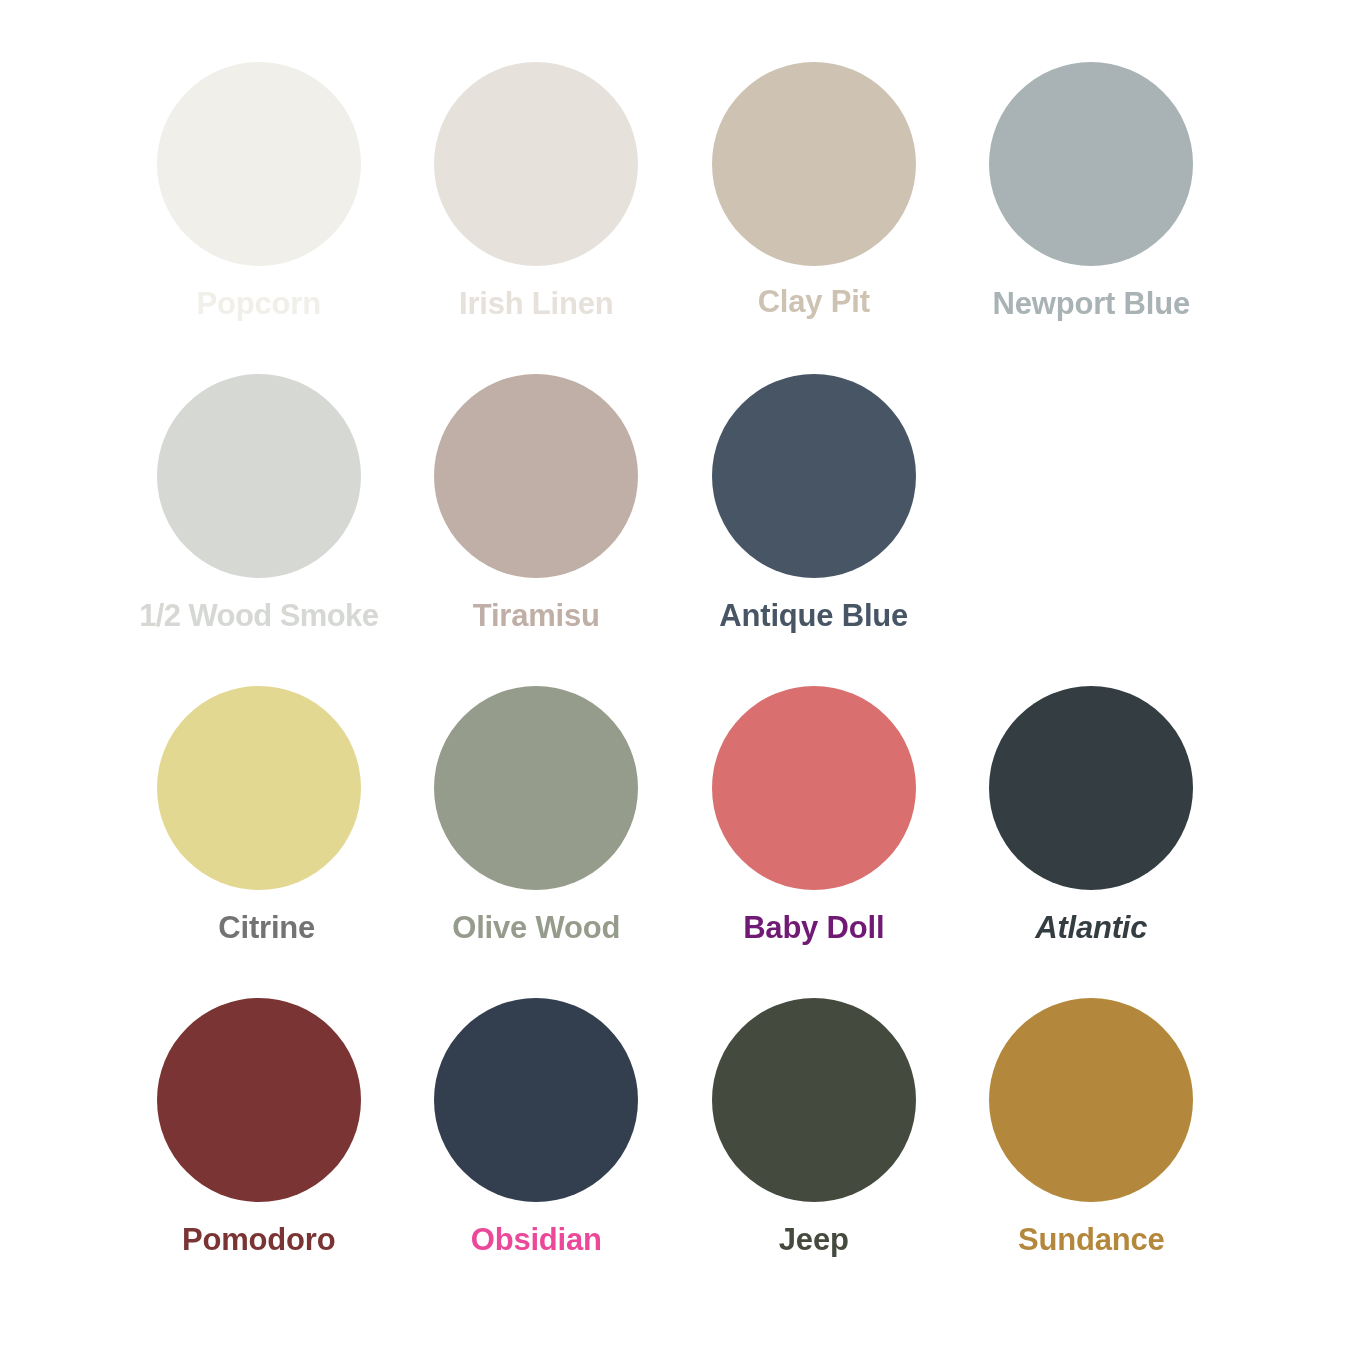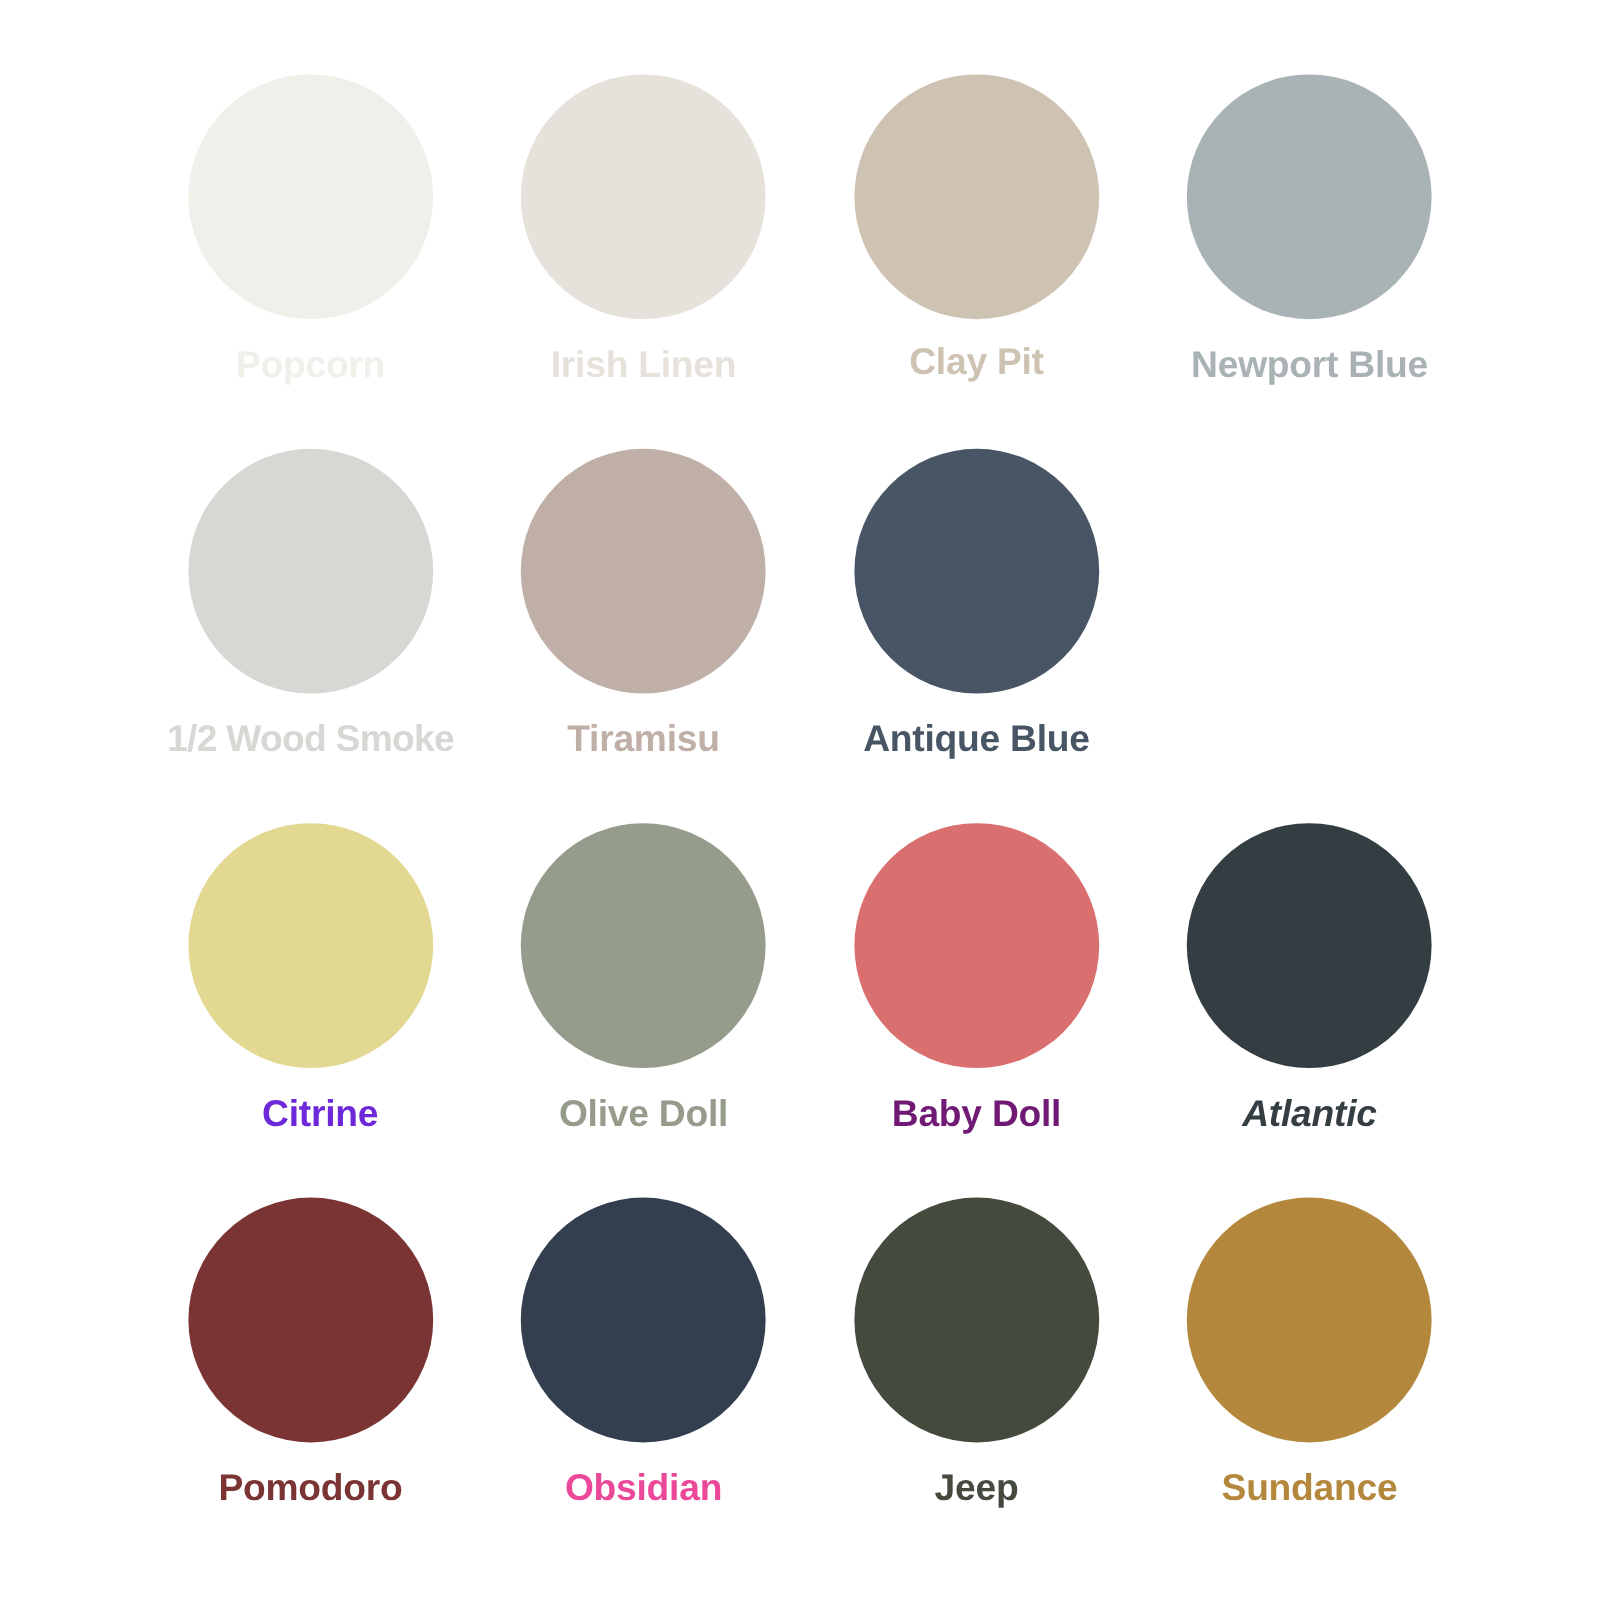--- a/index.html
+++ b/index.html
@@ -96,25 +96,25 @@
     </div>
     <div class="swatch-cell">
       <div class="swatch-disc" style="background-color: rgb(71, 85, 101);"></div>
       <div class="swatch-label" style="color: rgb(71, 85, 101);">Antique Blue</div>
     </div>
   </div>
 
   <div class="swatch-row">
     <div class="swatch-cell">
       <div class="swatch-disc" style="background-color: rgb(227, 216, 146);"></div>
-      <div class="swatch-label" style="color: #6d28d9; margin-left: 16px;">Citrine</div>
+      <div class="swatch-label" style="color: #737373; margin-left: 16px;">Citrine</div>
     </div>
     <div class="swatch-cell">
       <div class="swatch-disc" style="background-color: rgb(150, 156, 140);"></div>
-      <div class="swatch-label" style="color: rgb(150, 156, 140);">Olive Doll</div>
+      <div class="swatch-label" style="color: rgb(150, 156, 140);">Olive Wood</div>
     </div>
     <div class="swatch-cell">
       <div class="swatch-disc" style="background-color: rgb(217, 111, 111);"></div>
       <div class="swatch-label" style="color: #701a75;">Baby Doll</div>
     </div>
     <div class="swatch-cell">
       <div class="swatch-disc" style="background-color: rgb(52, 62, 66);"></div>
       <div class="swatch-label" style="color: rgb(52, 62, 66); font-style: italic;">Atlantic</div>
     </div>
   </div>

